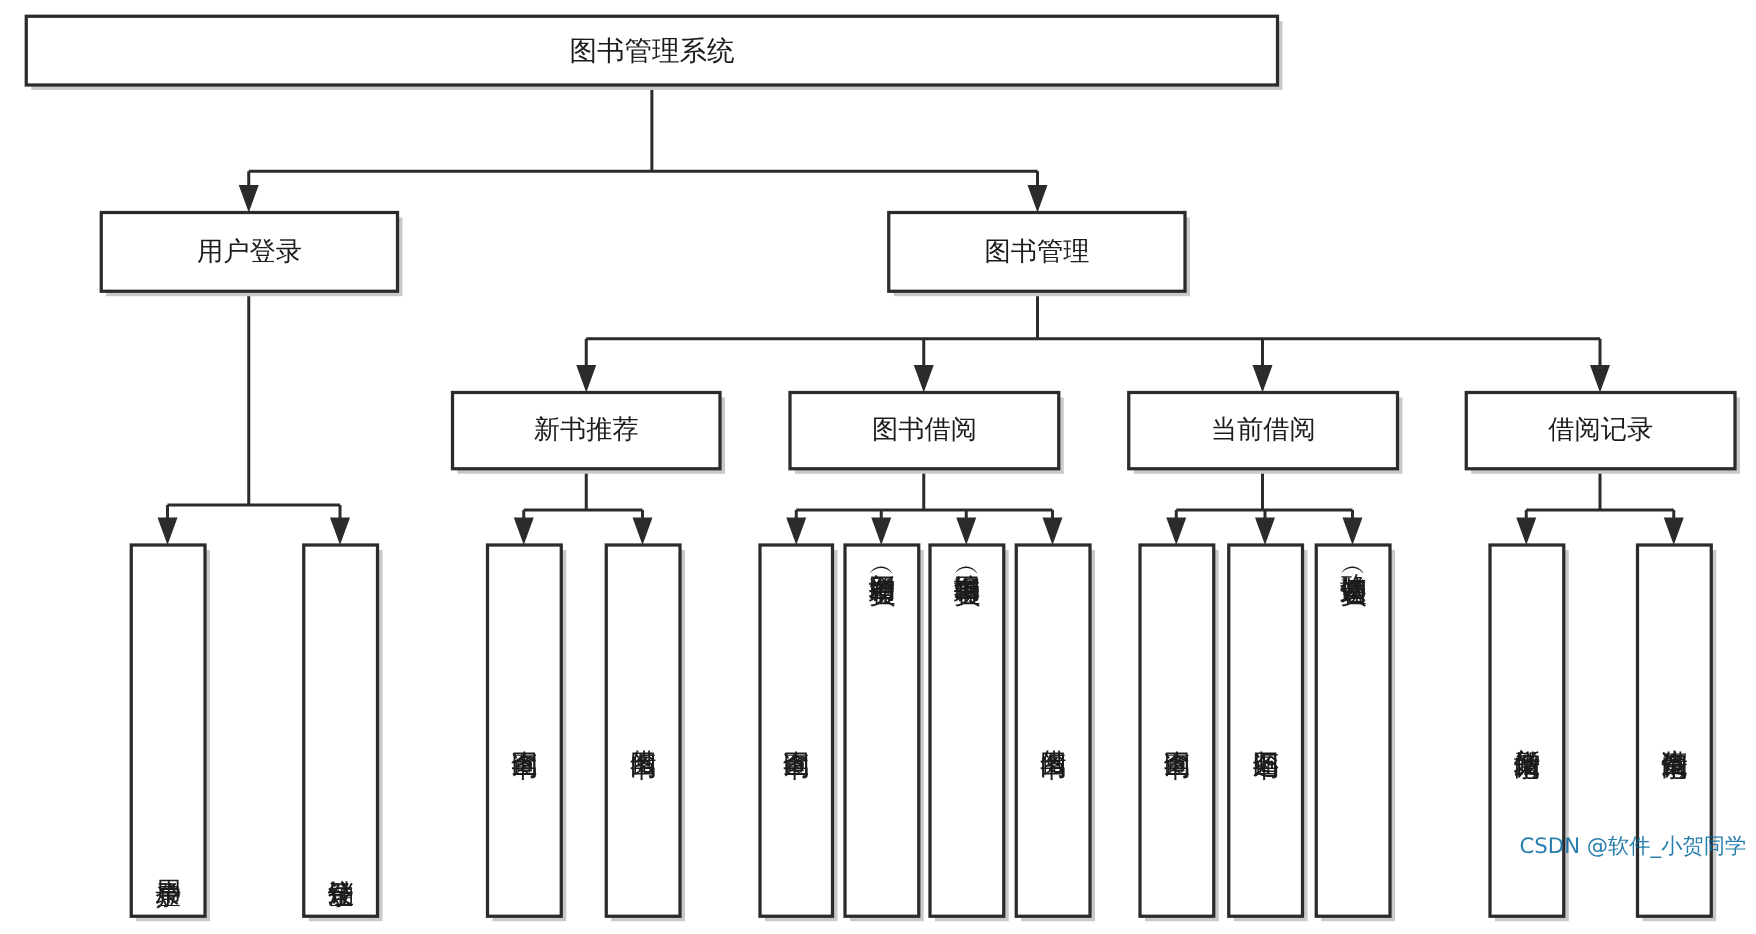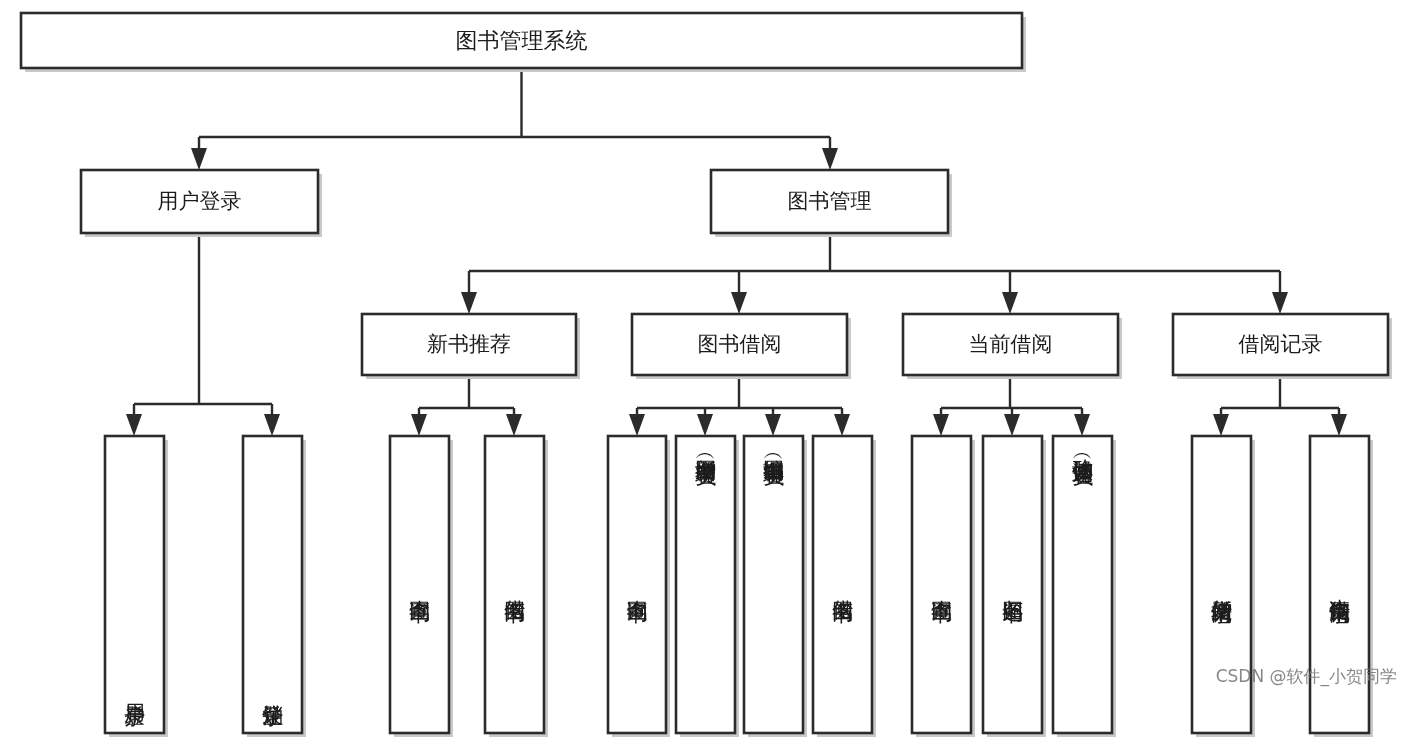--- a/index.html
+++ b/index.html
@@ -78,21 +78,21 @@
     letter-spacing: 1px;
     white-space: nowrap;
     text-align: center;
   }
   .watermark {
     position: absolute;
     right: 8px;
     bottom: 5px;
     font-family: "DejaVu Sans", "Liberation Sans", sans-serif;
     font-size: 17px;
-    color: #737373;
+    color: #0369a1;
     opacity: 0.85;
     white-space: nowrap;
     pointer-events: none;
   }
 </style>
 </head>
 <body>
 
 <div id="diagram-root">
 

